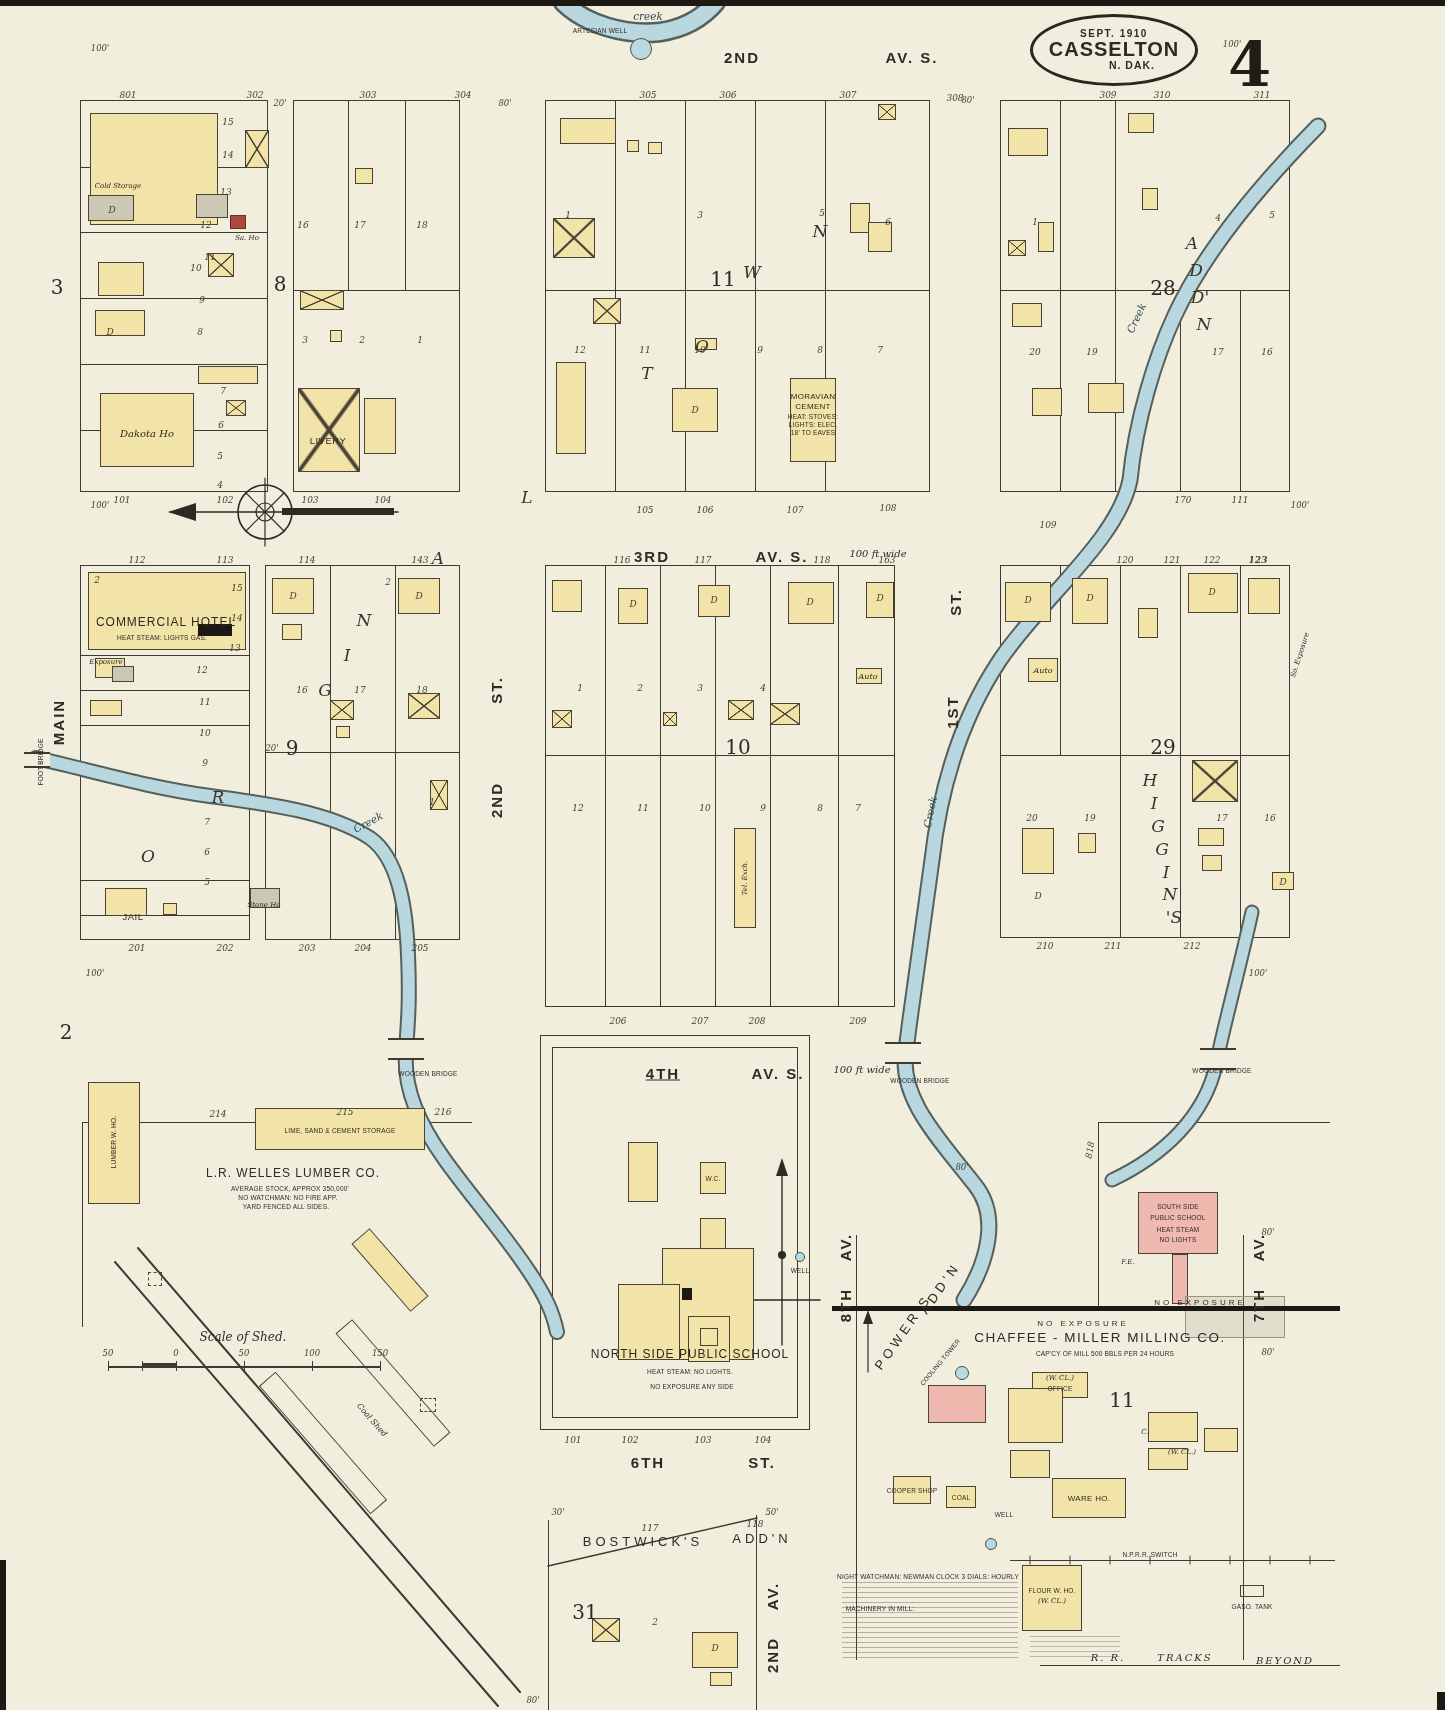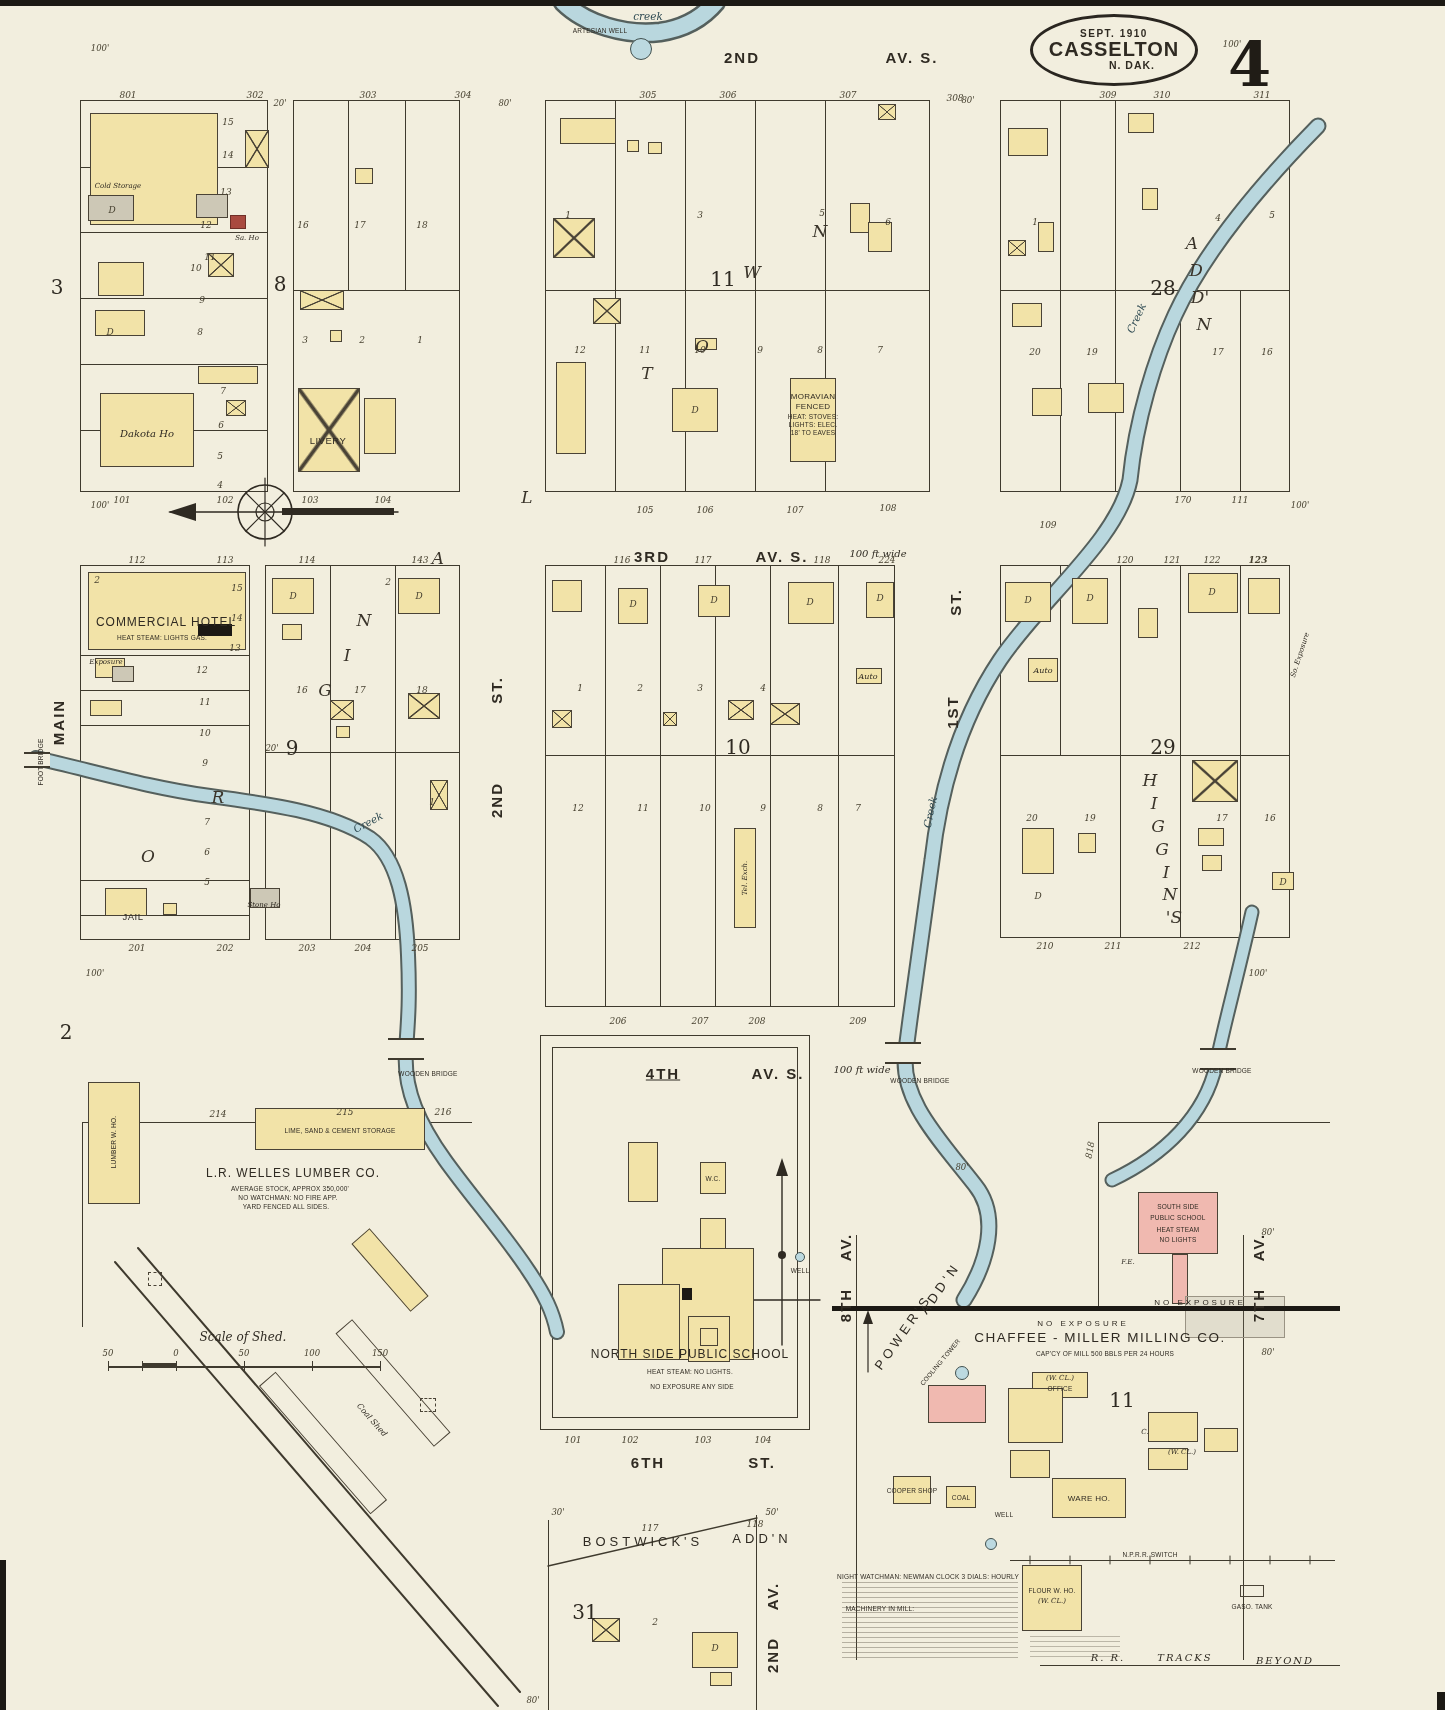--- a/index.html
+++ b/index.html
@@ -376,21 +376,21 @@
       <span class="lbl bigletter" style="left: 1158px; top: 826px;">G</span>
       <span class="lbl bigletter" style="left: 1162px; top: 849px;">G</span>
       <span class="lbl bigletter" style="left: 1166px; top: 872px;">I</span>
       <span class="lbl bigletter" style="left: 1170px; top: 894px;">N</span>
       <span class="lbl bigletter" style="left: 1174px; top: 917px;">'S</span>
       <span class="lbl bigletter" style="left: 1192px; top: 243px;">A</span>
       <span class="lbl bigletter" style="left: 1196px; top: 270px;">D</span>
       <span class="lbl bigletter" style="left: 1200px; top: 297px;">D'</span>
       <span class="lbl bigletter" style="left: 1204px; top: 324px;">N</span>
       <span class="lbl s1" style="left: 813px; top: 396px;">MORAVIAN</span>
-      <span class="lbl s1" style="left: 813px; top: 406px;">FENCED</span>
+      <span class="lbl s1" style="left: 813px; top: 406px;">CEMENT</span>
       <span class="lbl s0" style="left: 813px; top: 416px;">HEAT: STOVES:</span>
       <span class="lbl s0" style="left: 813px; top: 424px;">LIGHTS: ELEC.</span>
       <span class="lbl s0" style="left: 813px; top: 432px;">18' TO EAVES</span>
       <span class="lbl s2i" style="left: 147px; top: 433px;">Dakota Ho</span>
       <span class="lbl s2" style="left: 328px; top: 440px;">LIVERY</span>
       <span class="lbl s0i" style="left: 118px; top: 186px;">Cold Storage</span>
       <span class="lbl s0i" style="left: 247px; top: 238px;">Sa. Ho</span>
       <span class="lbl s0i" style="left: 106px; top: 662px;">Exposure</span>
       <span class="lbl street" style="left: 652px; top: 556px;">3RD</span>
       <span class="lbl street" style="left: 782px; top: 556px;">AV. S.</span>
@@ -452,21 +452,21 @@
       <span class="lbl lot" style="left: 1048px; top: 500px; margin-top: 25px;">109</span>
       <span class="lbl lot" style="left: 1183px; top: 500px;">170</span>
       <span class="lbl lot" style="left: 1240px; top: 500px;">111</span>
       <span class="lbl lot" style="left: 137px; top: 560px;">112</span>
       <span class="lbl lot" style="left: 225px; top: 560px;">113</span>
       <span class="lbl lot" style="left: 307px; top: 560px;">114</span>
       <span class="lbl lot" style="left: 420px; top: 560px;">143</span>
       <span class="lbl lot" style="left: 622px; top: 560px;">116</span>
       <span class="lbl lot" style="left: 703px; top: 560px;">117</span>
       <span class="lbl lot" style="left: 822px; top: 560px;">118</span>
-      <span class="lbl lot" style="left: 887px; top: 560px;">224</span>
+      <span class="lbl lot" style="left: 887px; top: 560px;">163</span>
       <span class="lbl lot" style="left: 1125px; top: 560px; text-align: center;">120</span>
       <span class="lbl lot" style="left: 1172px; top: 560px;">121</span>
       <span class="lbl lot" style="left: 1212px; top: 560px;">122</span>
       <span class="lbl lot" style="left: 1258px; top: 560px; font-weight: bold;">123</span>
       <span class="lbl lot" style="left: 137px; top: 948px;">201</span>
       <span class="lbl lot" style="left: 225px; top: 948px;">202</span>
       <span class="lbl lot" style="left: 307px; top: 948px;">203</span>
       <span class="lbl lot" style="left: 363px; top: 948px;">204</span>
       <span class="lbl lot" style="left: 420px; top: 948px;">205</span>
       <span class="lbl lot" style="left: 618px; top: 1021px;">206</span>

